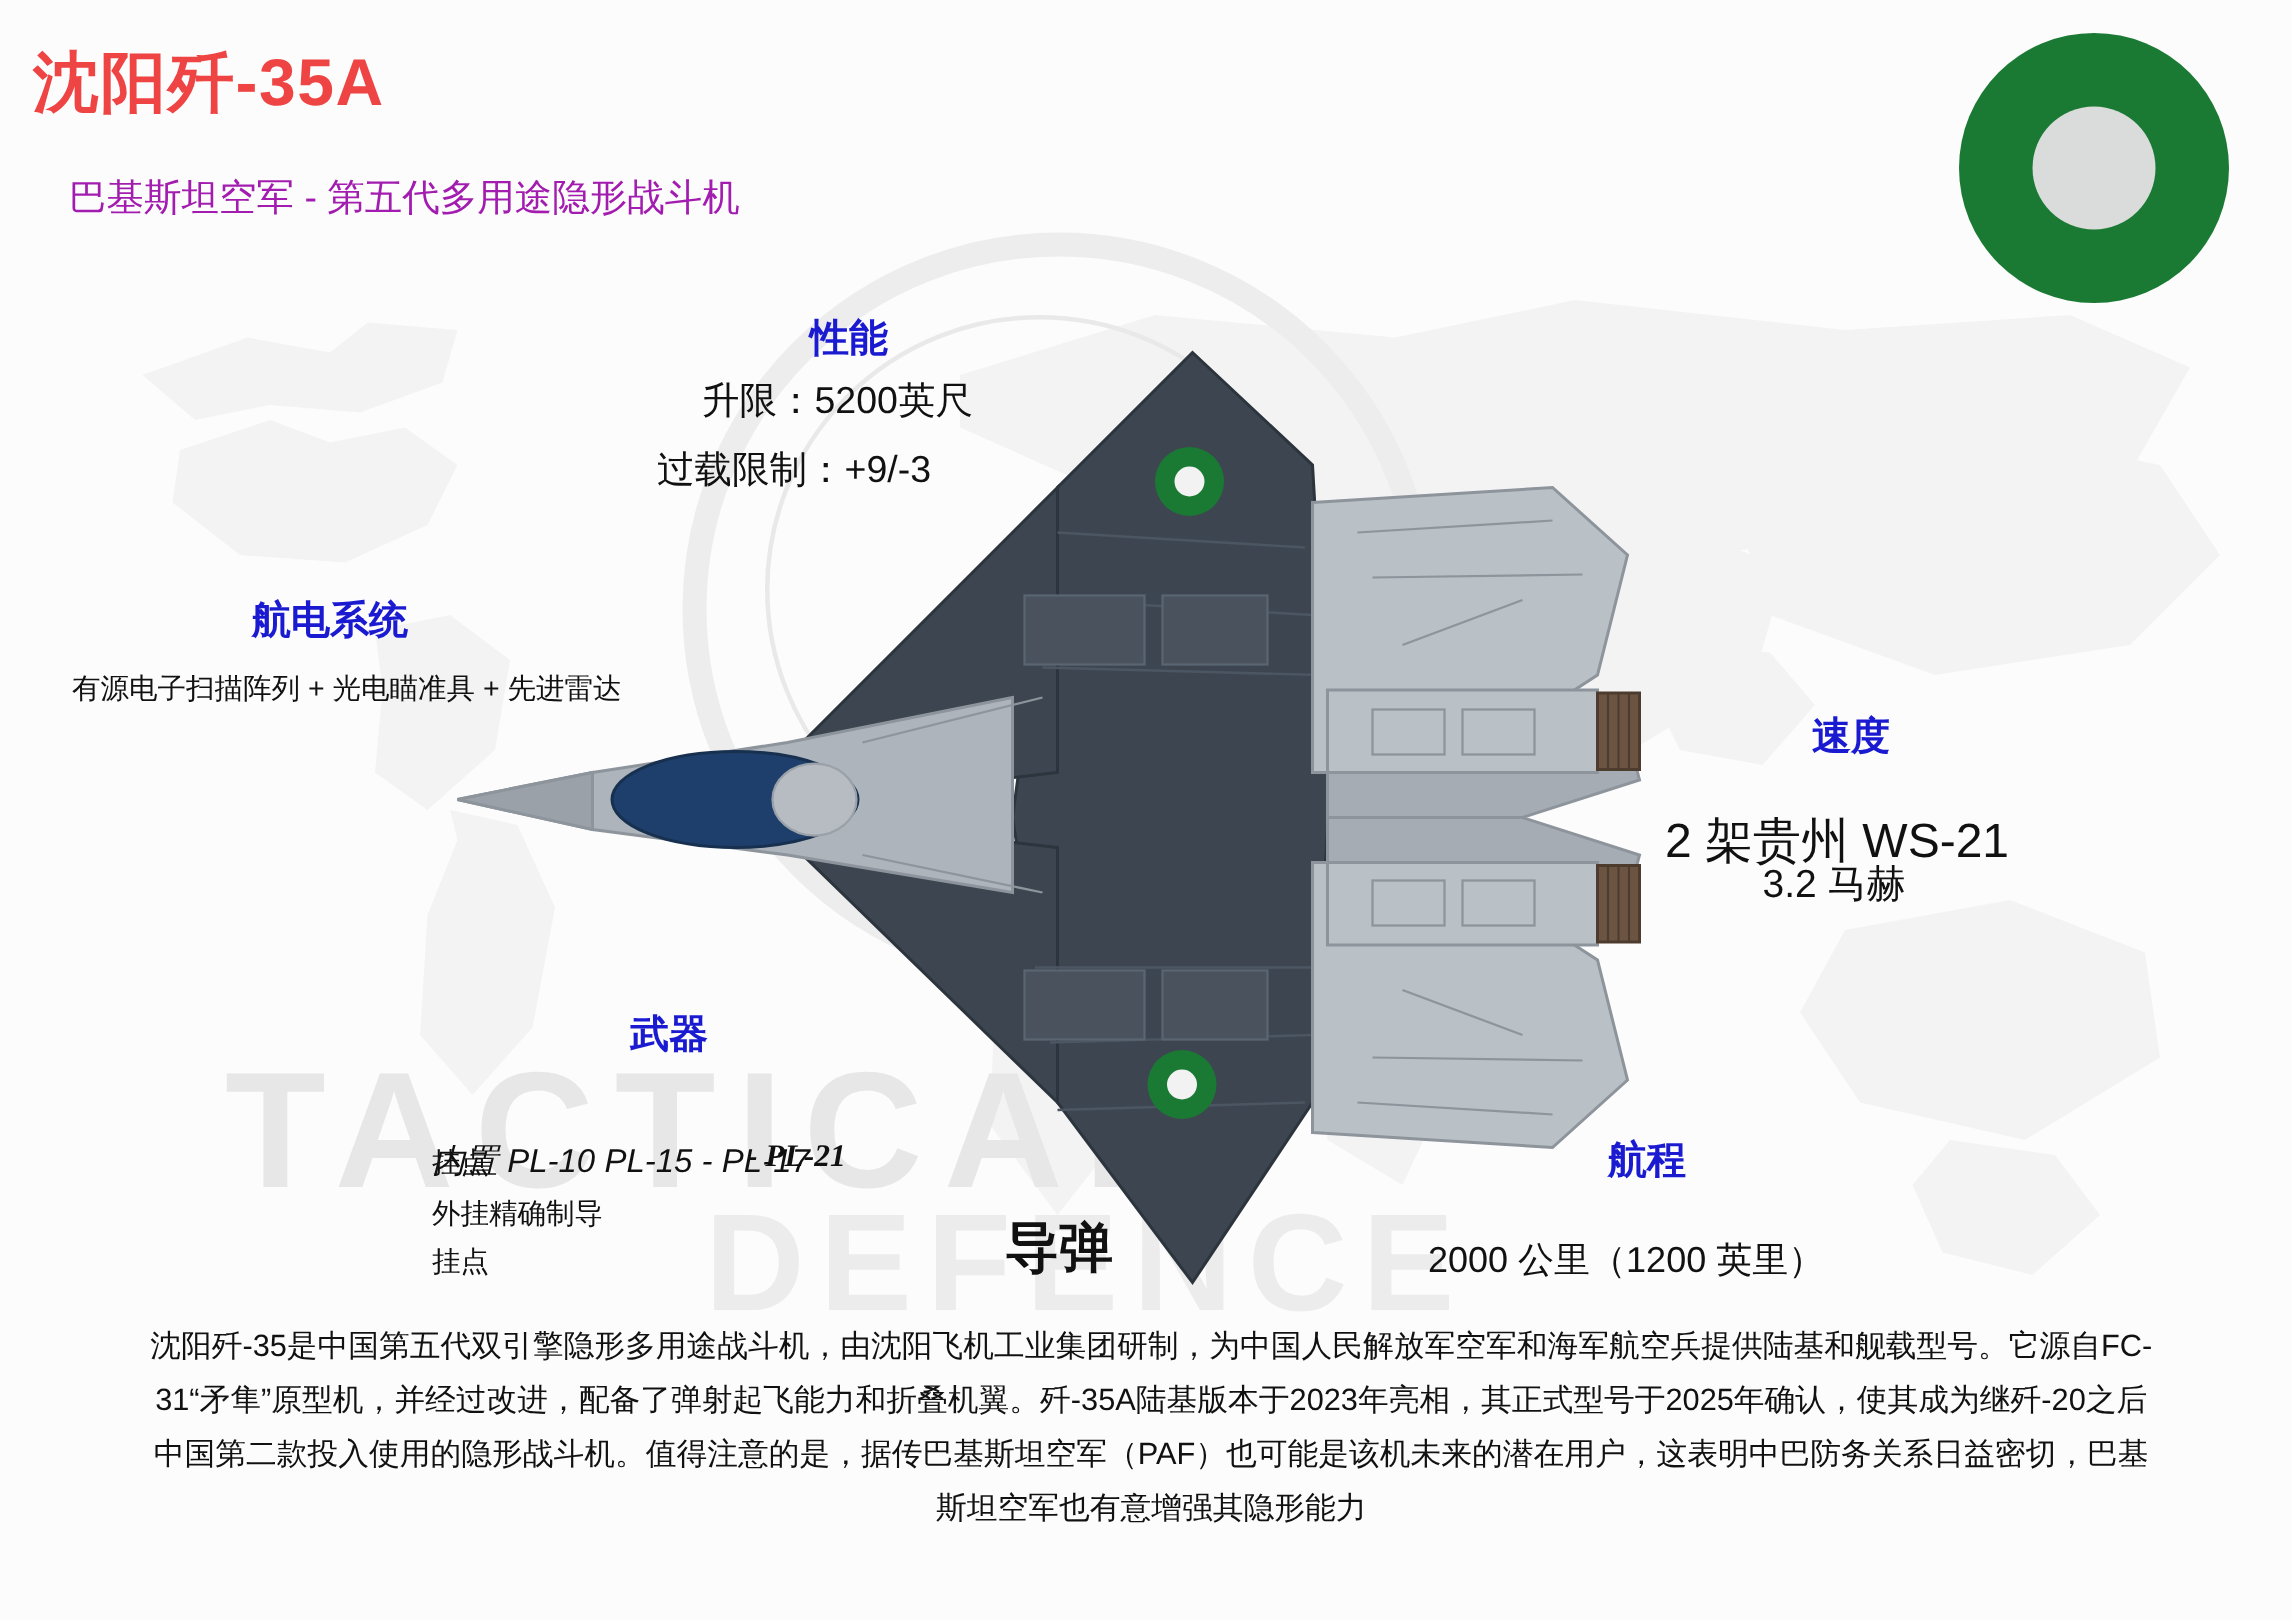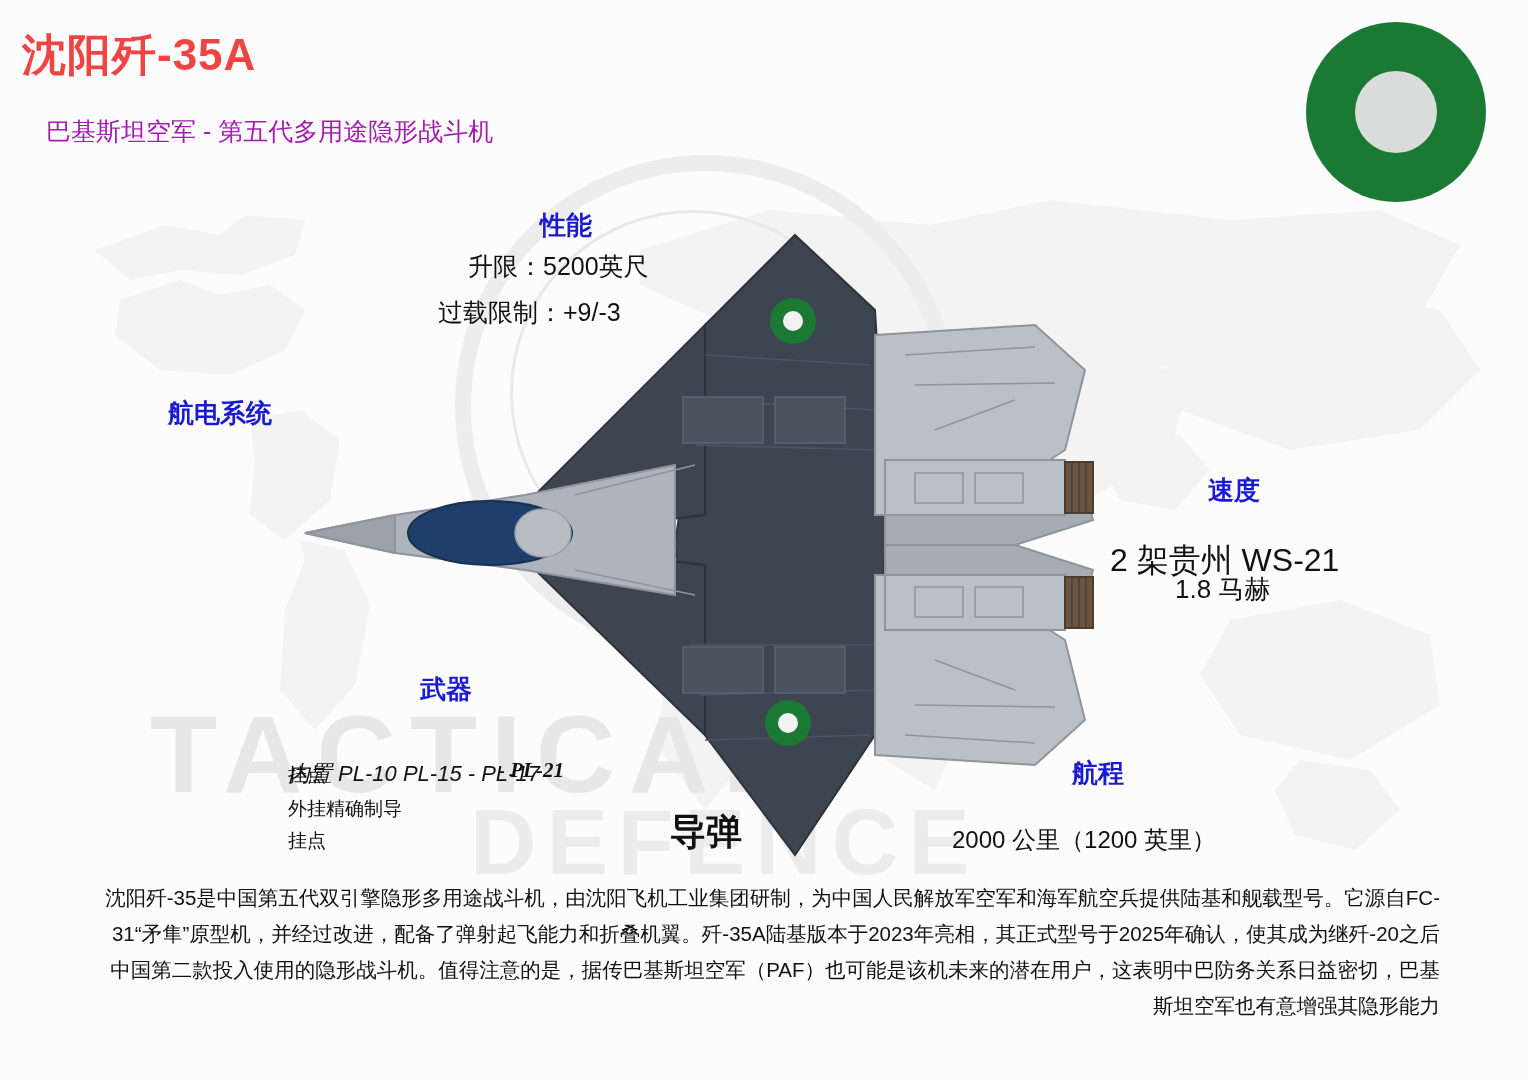--- a/index.html
+++ b/index.html
@@ -94,21 +94,21 @@
     position:absolute;width:46px;height:46px;border-radius:50%;
     background:#1a7a33;display:flex;align-items:center;justify-content:center;
   }
   .marking i{display:block;width:20px;height:20px;border-radius:50%;background:#f2f2f2;}
   #mark-top{left:770px;top:298px;}
   #mark-bot{left:765px;top:700px;}
 
   
   .para{
     position:absolute;left:95px;top:880px;width:1345px;
-    font-size:20.5px;line-height:36px;color:#111;text-align:right;
+    font-size:20.5px;line-height:36px;color:#111;text-align:center;
   }
 </style>
 </head>
 <body>
 
 <div id="root">
 
   <div class="bg-layer">
     <svg class="bg-map" viewBox="0 0 1528 1080" preserveAspectRatio="none">
       <g fill="#ececec">
@@ -211,24 +211,25 @@
     </div>
   <div class="marking" id="mark-bot">
       <i></i>
     </div>
 
   <div class="hdg" id="perf-h">性能</div>
   <div class="val" id="perf-1">升限：5200英尺</div>
   <div class="val" id="perf-2">过载限制：+9/-3</div>
 
   <div class="hdg" id="avio-h">航电系统</div>
+  <div class="val" id="avio-1">有源电子扫描阵列 + 光电瞄准具 + 先进雷达</div>
 
   <div class="hdg" id="speed-h">速度</div>
   <div class="val" id="speed-1">2 架贵州 WS-21</div>
-  <div class="val" id="speed-2">1.8 马赫</div>
+  <div class="val" id="speed-2">3.2 马赫</div>
 
   <div class="hdg" id="weap-h">武器</div>
   <div class="val" id="weap-1">内置 PL-10 PL-15 - PL-17</div>
   <div class="val" id="weap-2">挂点</div>
   <div class="val" id="weap-2b">- PL-21</div>
   <div class="val" id="weap-3">外挂精确制导</div>
   <div class="val" id="weap-4">挂点</div>
 
   <div class="hdg" id="range-h">航程</div>
   <div class="val" id="range-1">2000 公里（1200 英里）</div>

